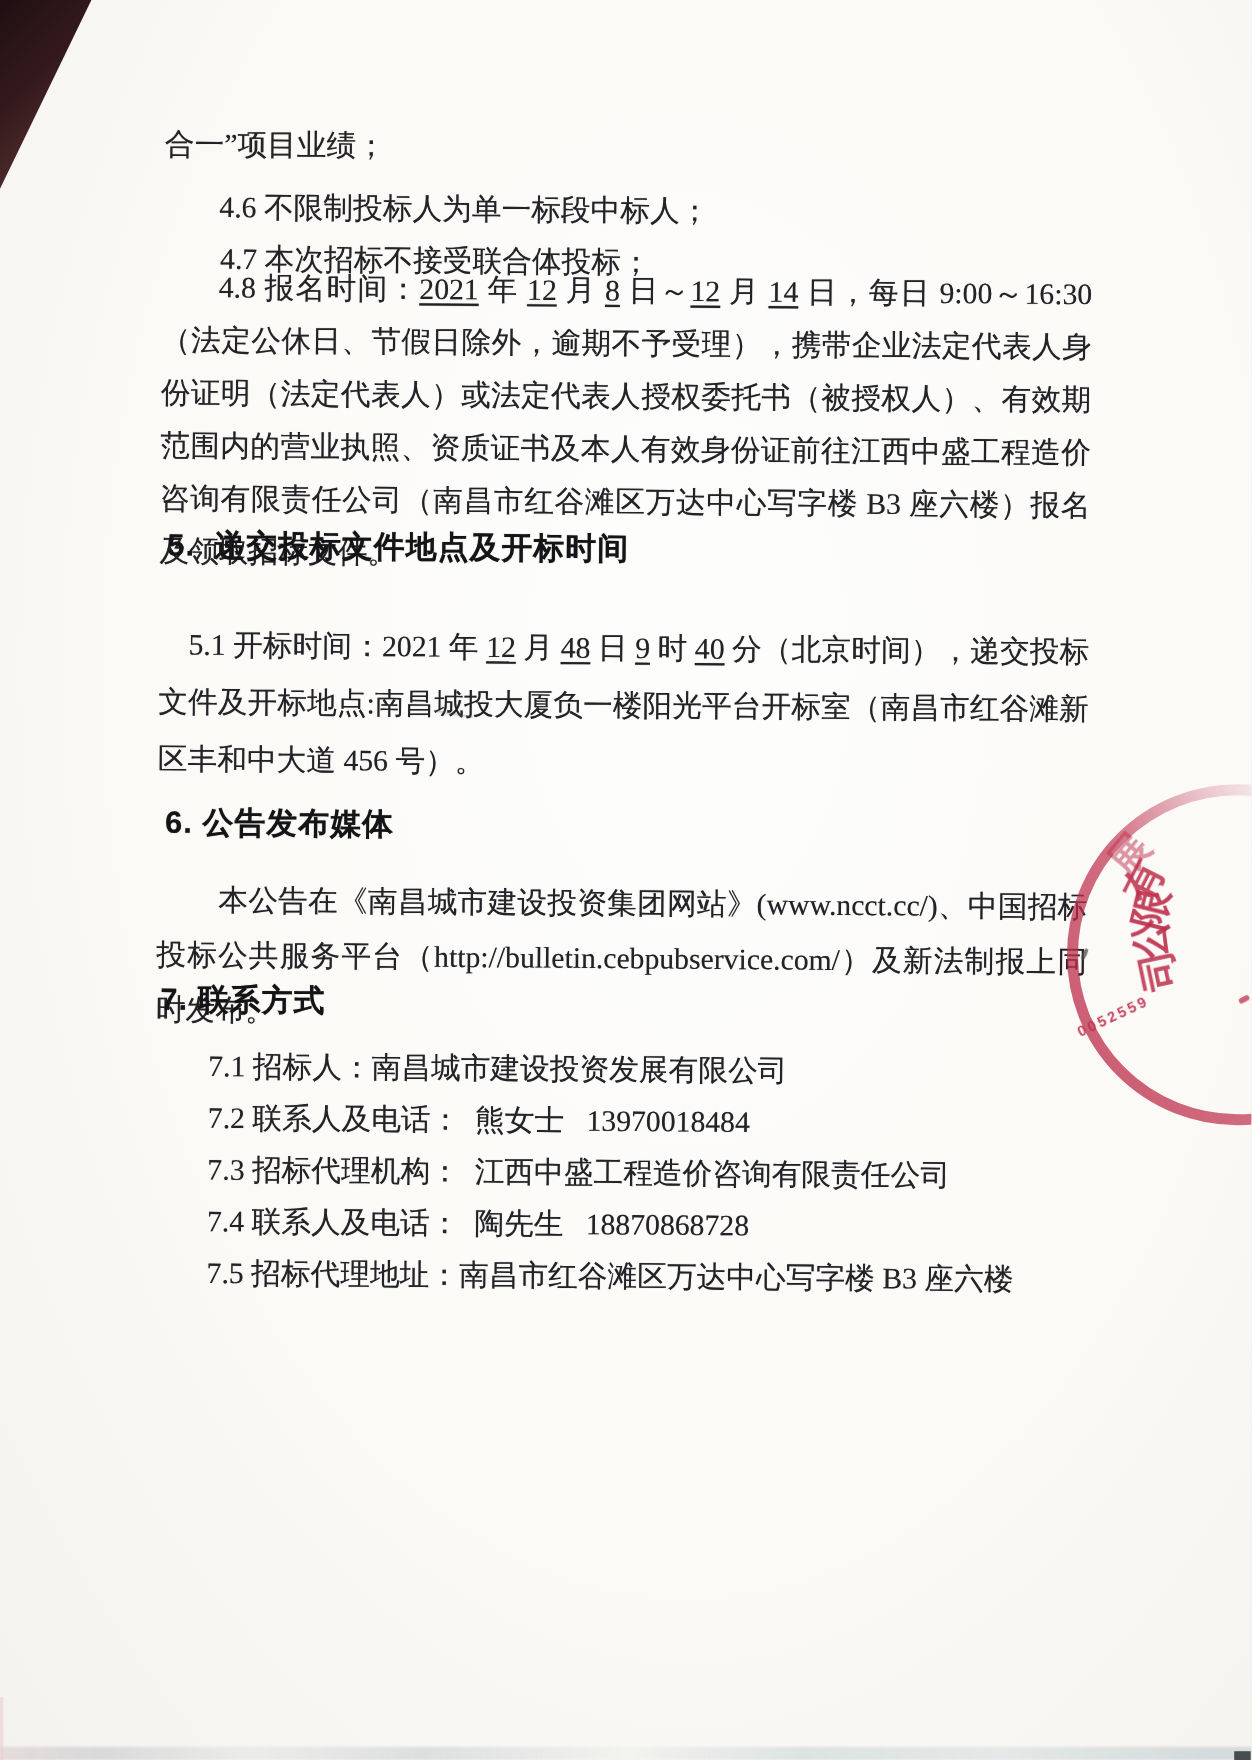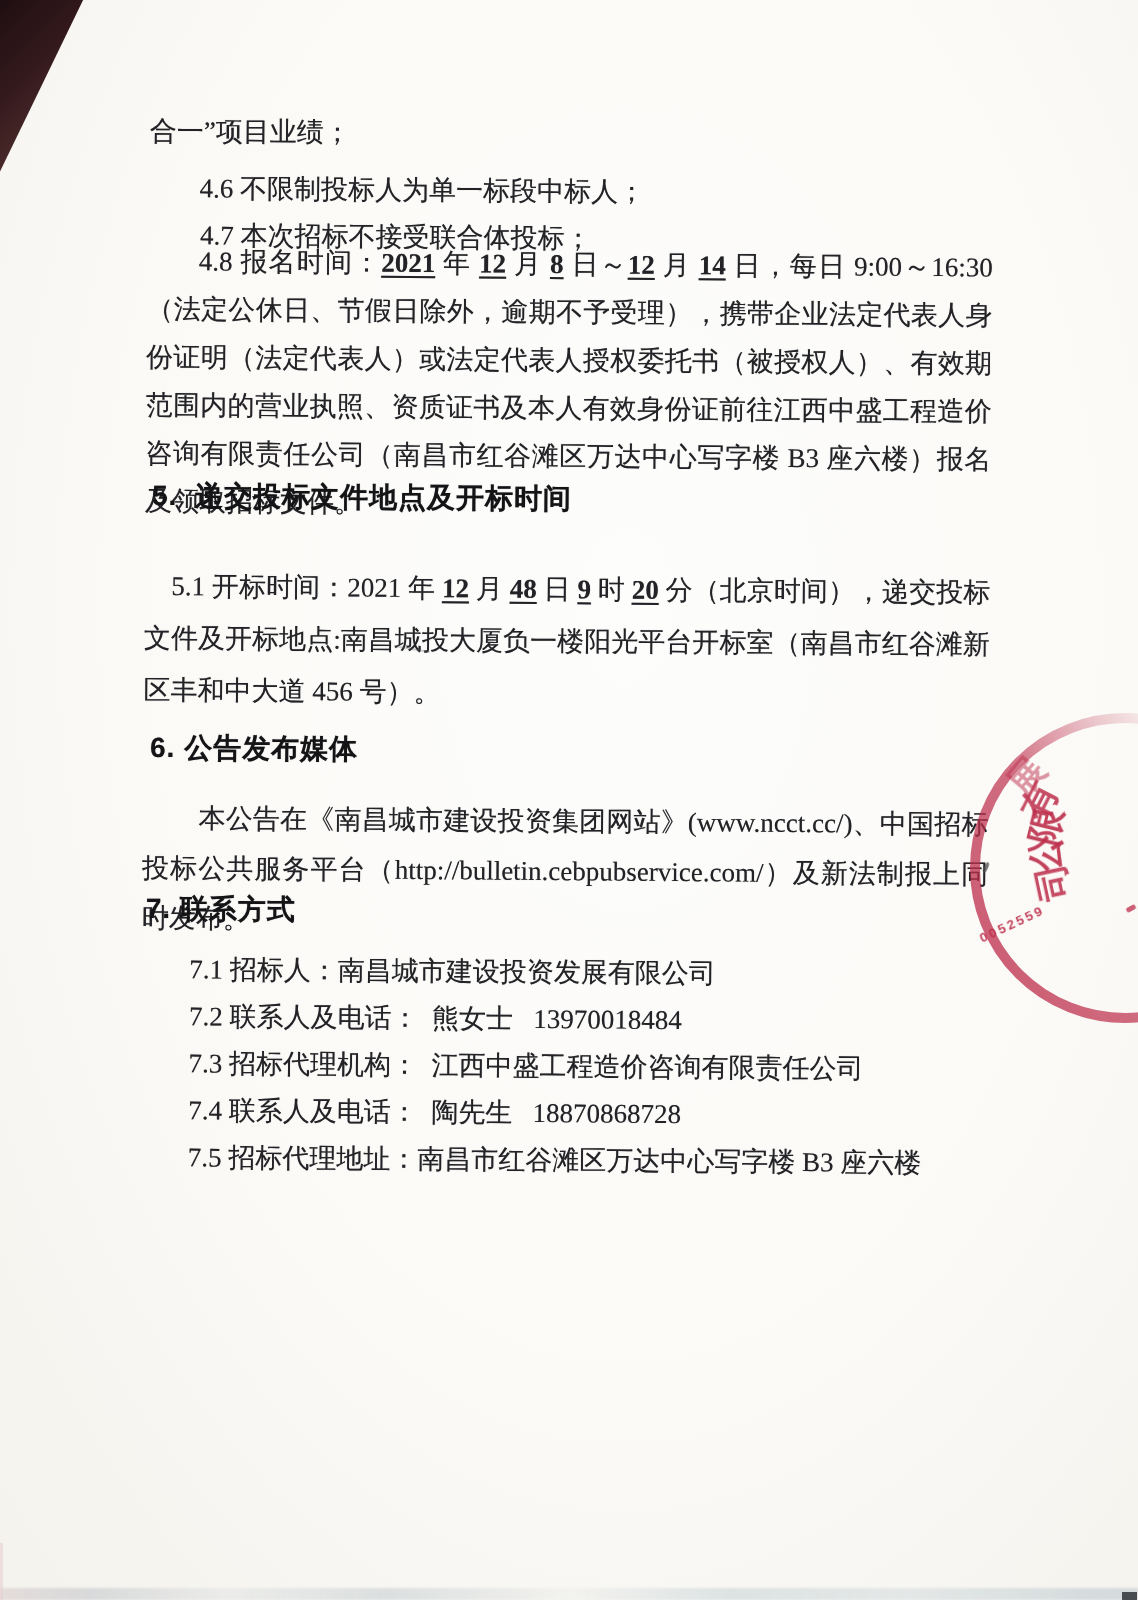--- a/index.html
+++ b/index.html
@@ -35,21 +35,21 @@
     font-family:"Liberation Sans","DejaVu Sans",sans-serif;
     font-weight:700;font-size:28px;color:#141416;
     letter-spacing:1px;white-space:pre;
     text-shadow:0 0 .8px rgba(20,20,25,.6);
   }
   .h5{left:155px;top:477px;}
   .h6{left:155px;top:729px;}
   .h7{left:152px;top:890px;}
   .contacts{position:absolute;left:196px;top:956px;}
   .contacts p{margin:0 0 20px 0;font-size:27px;line-height:27px;white-space:pre;}
-  .u{text-decoration:underline;text-underline-offset:4px;text-decoration-thickness:1.5px;font-weight:bold;}
+  .u{text-decoration:underline;text-underline-offset:4px;text-decoration-thickness:1.5px;}
 
   
   .corner-fold{
     position:absolute;left:-6px;top:-6px;width:92px;height:190px;
     clip-path:polygon(0 0,100% 0,0 100%);
     background:linear-gradient(135deg,#1c0e11 0%,#34191c 40%,#4f2e2d 72%,#7a5850 100%);
     filter:blur(1.3px);
   }
 
   
@@ -103,21 +103,21 @@
 
   <div class="corner-fold"></div>
 
   <div class="content">
     <p class="line intro">合一”项目业绩；</p>
     <p class="line c46">4.6 不限制投标人为单一标段中标人；</p>
     <p class="line c47">4.7 本次招标不接受联合体投标；</p>
     <p class="para p48"><span>4.8 报名时间：</span><span class="u">2021</span><span> 年 </span><span class="u">12</span><span> 月 </span><span class="u">8</span><span> 日～</span><span class="u">12</span><span> 月 </span><span class="u">14</span><span> 日，每日 9:00～16:30（法定公休日、节假日除外，逾期不予受理），携带企业法定代表人身份证明（法定代表人）或法定代表人授权委托书（被授权人）、有效期范围内的营业执照、资质证书及本人有效身份证前往江西中盛工程造价咨询有限责任公司（南昌市红谷滩区万达中心写字楼 B3 座六楼）报名及领取招标文件。</span></p>
 
     <h2 class="heading h5">5.  递交投标文件地点及开标时间</h2>
-    <p class="para p51"><span>5.1 开标时间：2021 年 </span><span class="u">12</span><span> 月 </span><span class="u">48</span><span> 日 </span><span class="u">9</span><span> 时 </span><span class="u">20</span><span> 分（北京时间），递交投标文件及开标地点:南昌城投大厦负一楼阳光平台开标室（南昌市红谷滩新区丰和中大道 456 号）。</span></p>
+    <p class="para p51"><span>5.1 开标时间：2021 年 </span><span class="u">12</span><span> 月 </span><span class="u">48</span><span> 日 </span><span class="u">9</span><span> 时 </span><span class="u">40</span><span> 分（北京时间），递交投标文件及开标地点:南昌城投大厦负一楼阳光平台开标室（南昌市红谷滩新区丰和中大道 456 号）。</span></p>
 
     <h2 class="heading h6">6. 公告发布媒体</h2>
     <p class="para p6">本公告在《南昌城市建设投资集团网站》(www.ncct.cc/)、中国招标投标公共服务平台（http://bulletin.cebpubservice.com/）及新法制报上同时发布。</p>
 
     <h2 class="heading h7">7. 联系方式</h2>
 
     <div class="contacts">
       <p>7.1 招标人：南昌城市建设投资发展有限公司</p>
       <p>7.2 联系人及电话：  熊女士   13970018484</p>
       <p>7.3 招标代理机构：  江西中盛工程造价咨询有限责任公司</p>

